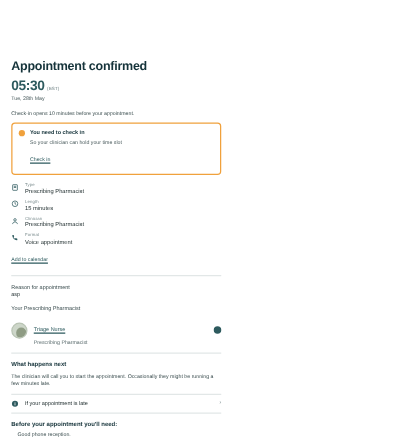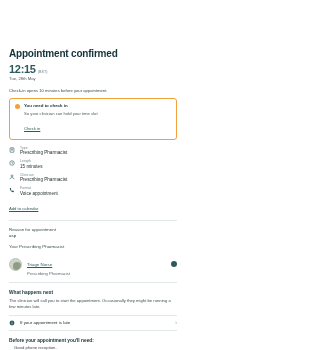--- a/index.html
+++ b/index.html
@@ -245,21 +245,21 @@
 </style>
 </head>
 <body>
 
 <div class="screen">
 
   
   <div class="page-title">Appointment confirmed</div>
 
   <div class="time-row">
-    <span class="time-big">12:15</span>
+    <span class="time-big">05:30</span>
     <span class="time-zone">(BST)</span>
   </div>
   <div class="date-line">Tue, 28th May</div>
 
   <div class="checkin-note">Check-in opens 10 minutes before your appointment.</div>
 
   
   <div class="alert">
     <span class="alert-icon"></span>
     <div class="alert-body">

